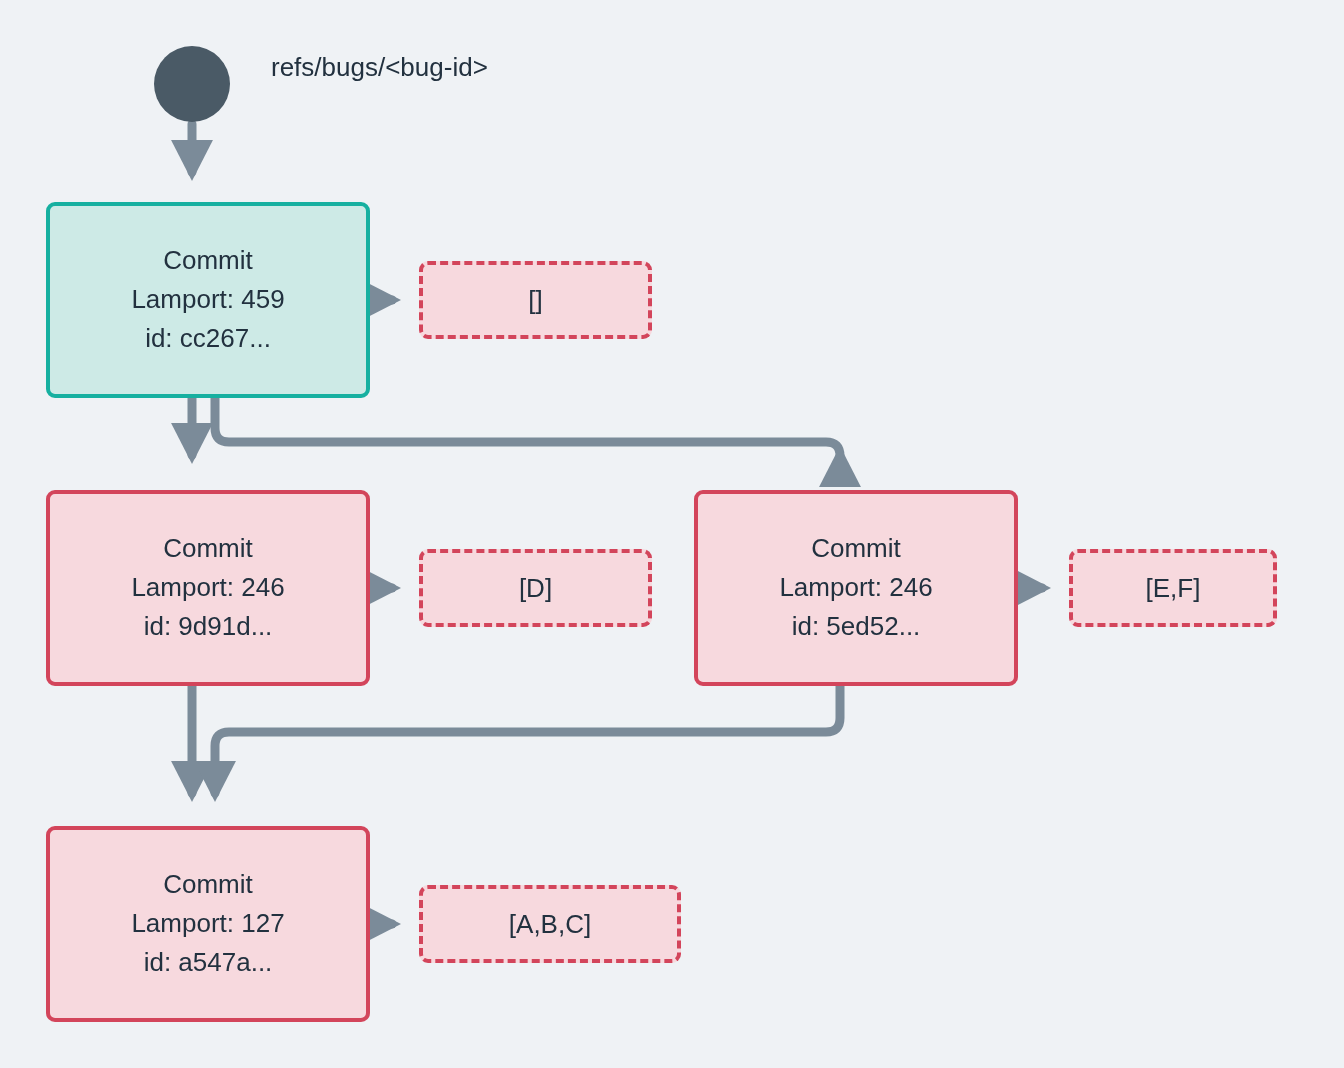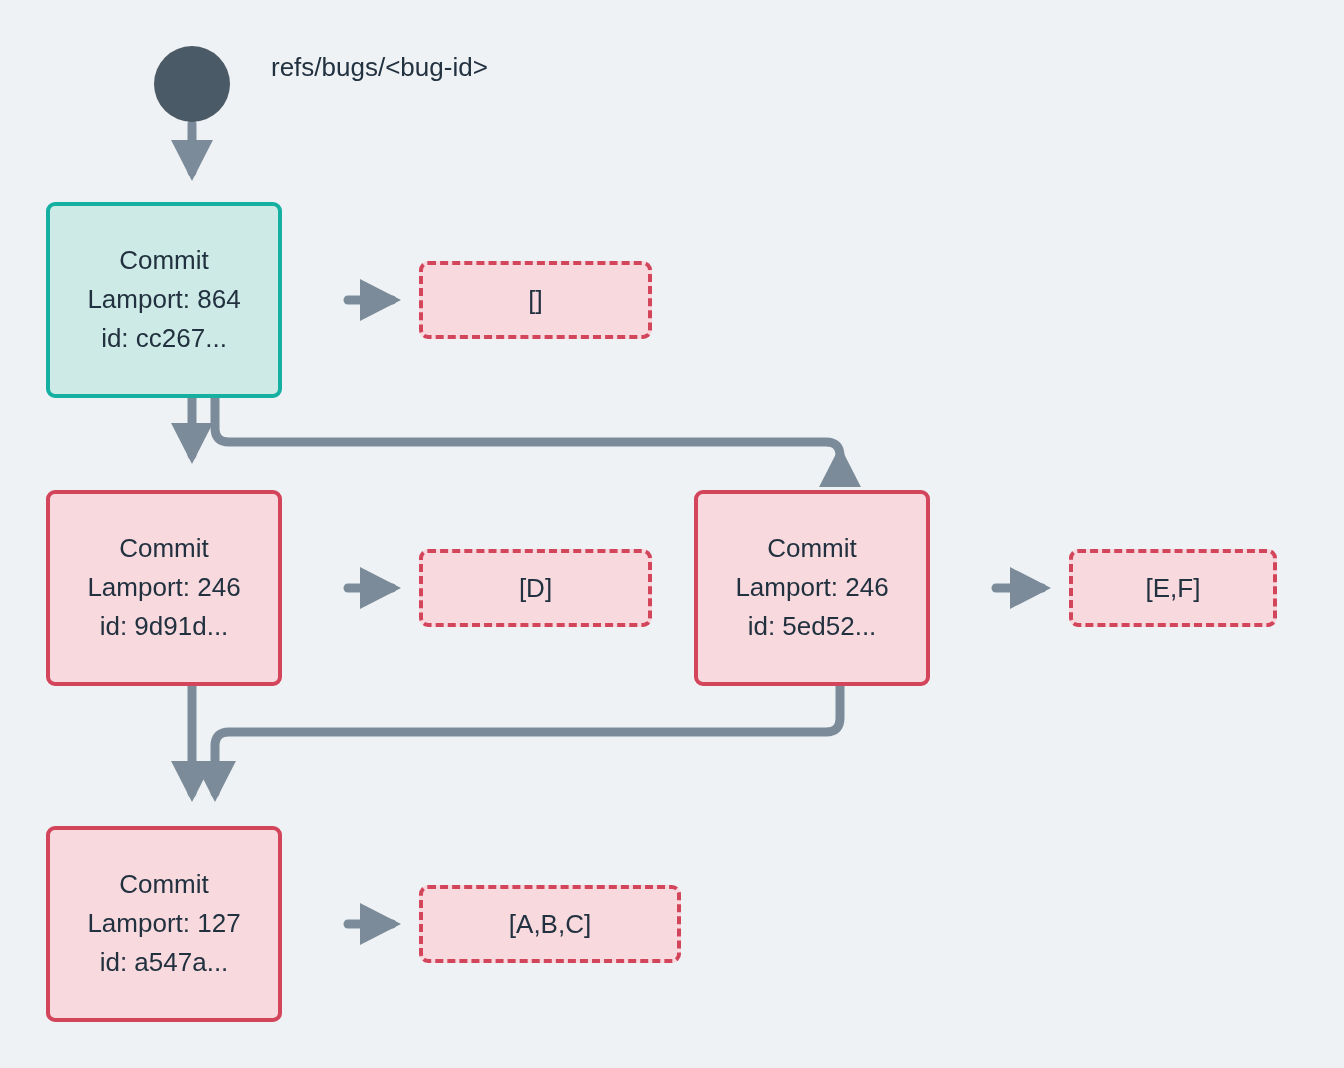--- a/index.html
+++ b/index.html
@@ -58,21 +58,21 @@
     color: #22313f;
     line-height: 1.18;
     white-space: nowrap;
     letter-spacing: -0.2px;
   }
 
   
   .commit-node {
     position: absolute;
     box-sizing: border-box;
-    width: 236px;
+    width: 324px;
     height: 196px;
     border-radius: 9px;
     border: 4px solid #d3455b;
     background: #f7d9de;
     display: flex;
     flex-direction: column;
     align-items: center;
     justify-content: center;
     gap: 3px;
   }
@@ -156,21 +156,21 @@
   </svg>
 
   <div class="root-circle"></div>
 
   <div class="header-labels">
     <div class="ref-name">refs/bugs/&lt;bug-id&gt;</div>
   </div>
 
   <div class="commit-node teal" style="left:46px; top:202px;">
     <div class="commit-line">Commit</div>
-    <div class="commit-line">Lamport: 864</div>
+    <div class="commit-line">Lamport: 459</div>
     <div class="commit-line">id: cc267...</div>
   </div>
 
   <div class="dashed-box" style="left:419px; top:261px; width:233px;">
     <span class="dashed-label">[]</span>
   </div>
 
   <div class="commit-node" style="left:46px; top:490px;">
     <div class="commit-line">Commit</div>
     <div class="commit-line">Lamport: 246</div>

